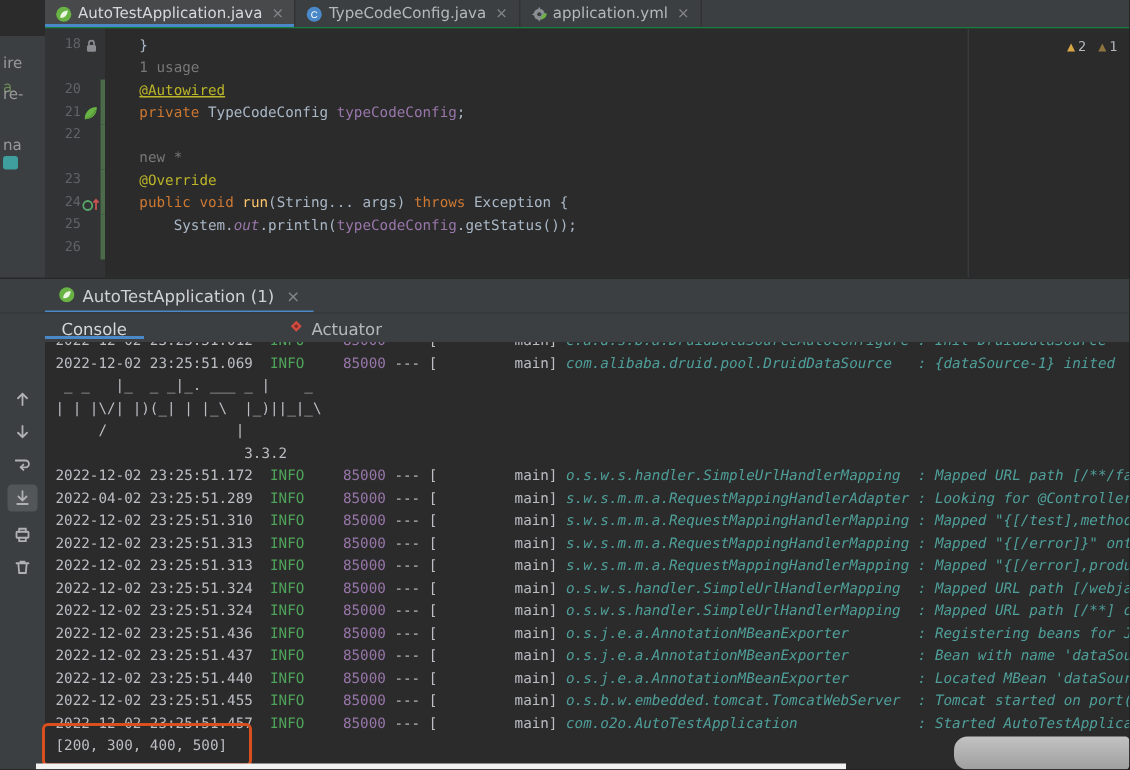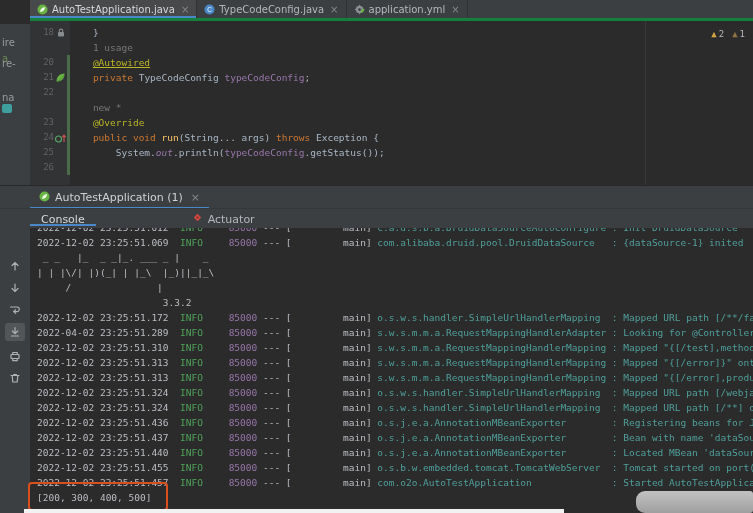--- a/index.html
+++ b/index.html
@@ -8,21 +8,21 @@
   
   .leftcol{position:absolute;left:0;top:0;width:30px;height:513px;background:#3c3f41;z-index:1;margin-top:24px;}
   .sliver-frag{position:absolute;left:2px;font-size:10px;color:#9a9a9a;white-space:nowrap;}
   .sliver-frag.green{color:#6a8759;}
   .sliver-box{position:absolute;left:2px;width:10px;height:9px;background:#3f9e9e;border-radius:2px;}
   
   .cicon{position:absolute;left:5px;width:20px;height:18px;display:flex;align-items:center;justify-content:center;border-radius:3px;cursor:pointer;}
   .cicon.sel{background:#525658;}
   
   .editor{position:absolute;left:30px;top:0;right:0;height:185px;background:#2b2b2b;z-index:2;}
-  .tabbar{height:18px;background:#3c3f41;display:flex;align-items:stretch;border-bottom:3px solid #15803d;}
+  .tabbar{height:18px;background:#3c3f41;display:flex;align-items:stretch;border-bottom:1px solid #15803d;}
   .etab{display:flex;align-items:center;gap:4px;padding:0 7px;font-size:10px;color:#b4b8bc;border-right:1px solid #323232;cursor:pointer;}
   .etab.active{background:#47494b;color:#d6d9dc;box-shadow:inset 0 -2px 0 #4a88c7;}
   .etab .close{color:#84878a;font-size:10px;margin-left:2px;}
   .etab .ticon{display:flex;}
   .codearea{position:relative;height:166px;overflow:hidden;
             background:linear-gradient(90deg,#313335 0,#313335 40px,#2b2b2b 40px);
             font-family:"DejaVu Sans Mono",monospace;font-size:9.5px;line-height:15px;padding-top:4px;}
   .crow{display:flex;height:15px;white-space:pre;}
   .lnum{width:24px;text-align:right;color:#606366;flex:none;font-size:9px;}
   .gico{width:13px;flex:none;display:flex;align-items:center;justify-content:center;}
@@ -42,21 +42,21 @@
   .runtab .close{color:#84878a;font-size:11px;margin-left:3px;}
   .viewsrow{position:absolute;left:0;top:208px;right:0;height:20px;background:#3c3f41;border-top:1px solid #353839;z-index:2;display:flex;align-items:center;padding-left:30px;}
   .vtab{display:flex;align-items:center;gap:5px;padding:0 11px;font-size:11px;color:#b4b8bc;cursor:pointer;}
   .vtab.active{color:#d6d9dc;box-shadow:inset 0 -2px 0 #4a88c7;}
   .vtab.actuator{margin-left:85px;}
   
   .logarea{position:absolute;left:30px;top:228px;right:0;bottom:0;background:#2b2b2b;overflow:hidden;z-index:2;
            font-family:"DejaVu Sans Mono",monospace;font-size:9.5px;line-height:15px;}
   .logrows{margin-top:-8px;padding-left:7px;}
   .lrow{height:15px;white-space:pre;overflow:hidden;}
-  .c-t{color:#bcbec4;} .c-info{color:#4fa35a;} .c-pid{color:#9876aa;margin-left:20px;} .c-log{color:#4f9f9a;}
+  .c-t{color:#bcbec4;} .c-info{color:#4fa35a;} .c-pid{color:#9876aa;margin-left:20px;} .c-log{color:#4f9f9a;font-style:italic;}
   .hlbox{position:absolute;left:28px;top:482px;width:136px;height:25px;border:2px solid #d9501e;border-radius:4px;z-index:5;pointer-events:none;}
   .graysmudge{position:absolute;left:636px;top:491px;width:117px;height:22px;z-index:6;border-radius:9px 3px 3px 9px;background:linear-gradient(180deg,#c2c2c2,#9f9f9f);}
   .whitestrip{position:absolute;left:24px;bottom:0;width:540px;height:4px;background:#f2f2f2;z-index:5;}
 </style>
 </head>
 <body>
 
 <div class="screen">
 
   <div class="leftcol">

